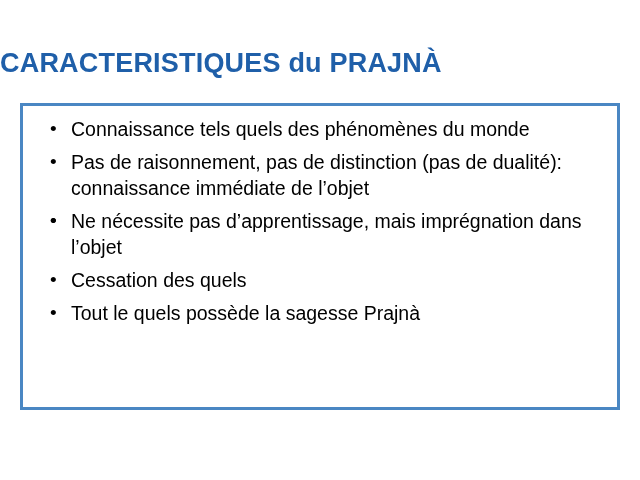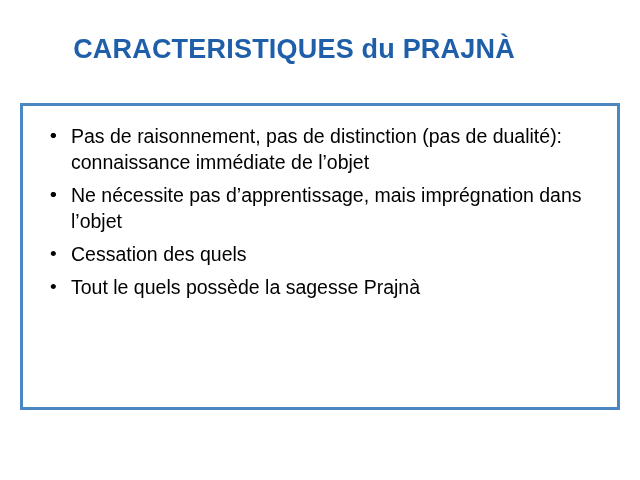--- a/index.html
+++ b/index.html
@@ -14,24 +14,24 @@
     overflow: hidden;
   }
   .slide {
     position: relative;
     width: 640px;
     height: 480px;
     box-sizing: border-box;
   }
   .slide-title {
     position: absolute;
-    top: 34px;
+    top: 48px;
     left: 0;
     width: 588px;
-    text-align: center;
+    text-align: left;
     font-size: 27px;
     font-weight: bold;
     color: #1F5FA9;
     letter-spacing: 0.2px;
     white-space: nowrap;
   }
   .content-box {
     position: absolute;
     top: 103px;
     left: 20px;
@@ -68,20 +68,21 @@
 <body>
 
 <div class="slide">
 
   <div class="slide-title" style="color: rgb(31, 95, 169);">CARACTERISTIQUES du PRAJNÀ</div>
 
   <div class="content-box" style="border-color: rgb(74, 135, 195);">
     <ul class="bullet-list">
       <li class="bullet-item">
         <span class="dot">•</span>
+        <span>Connaissance tels quels des phénomènes du monde</span>
       </li>
       <li class="bullet-item">
         <span class="dot">•</span>
         <span>Pas de raisonnement, pas de distinction (pas de dualité): connaissance immédiate de l’objet</span>
       </li>
       <li class="bullet-item">
         <span class="dot">•</span>
       </li>
       <li class="bullet-item">
         <span class="dot">•</span>

